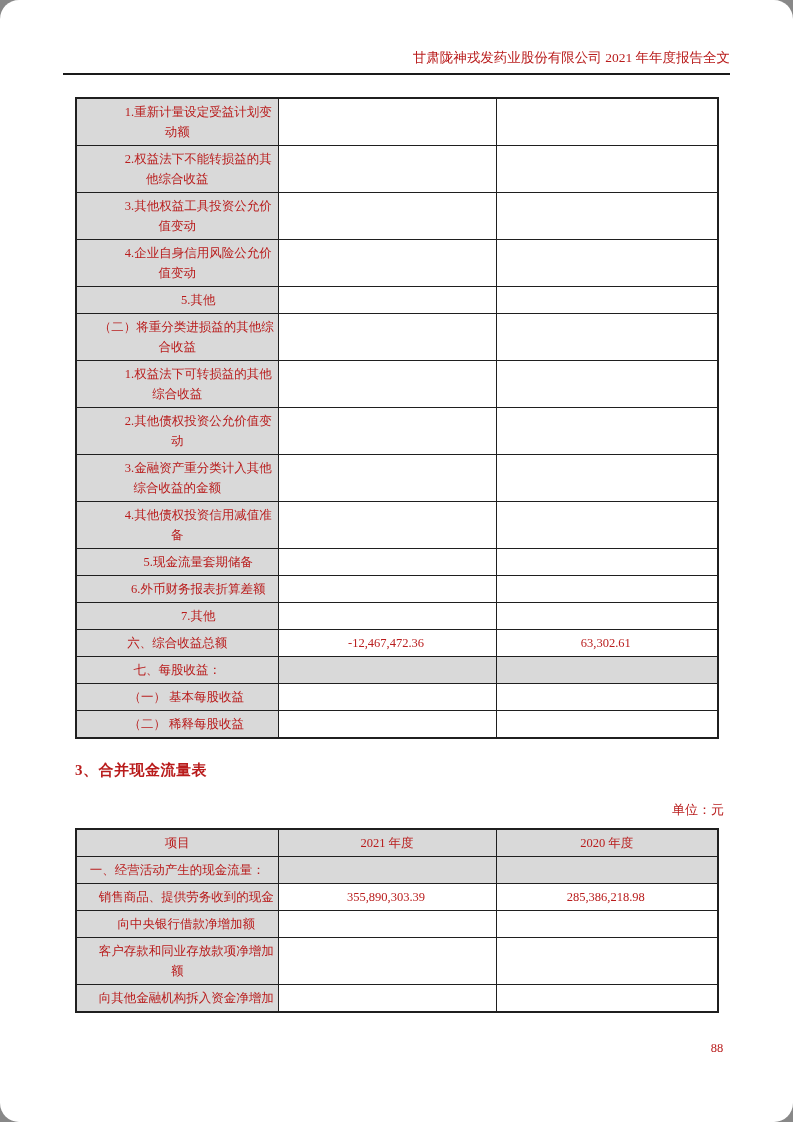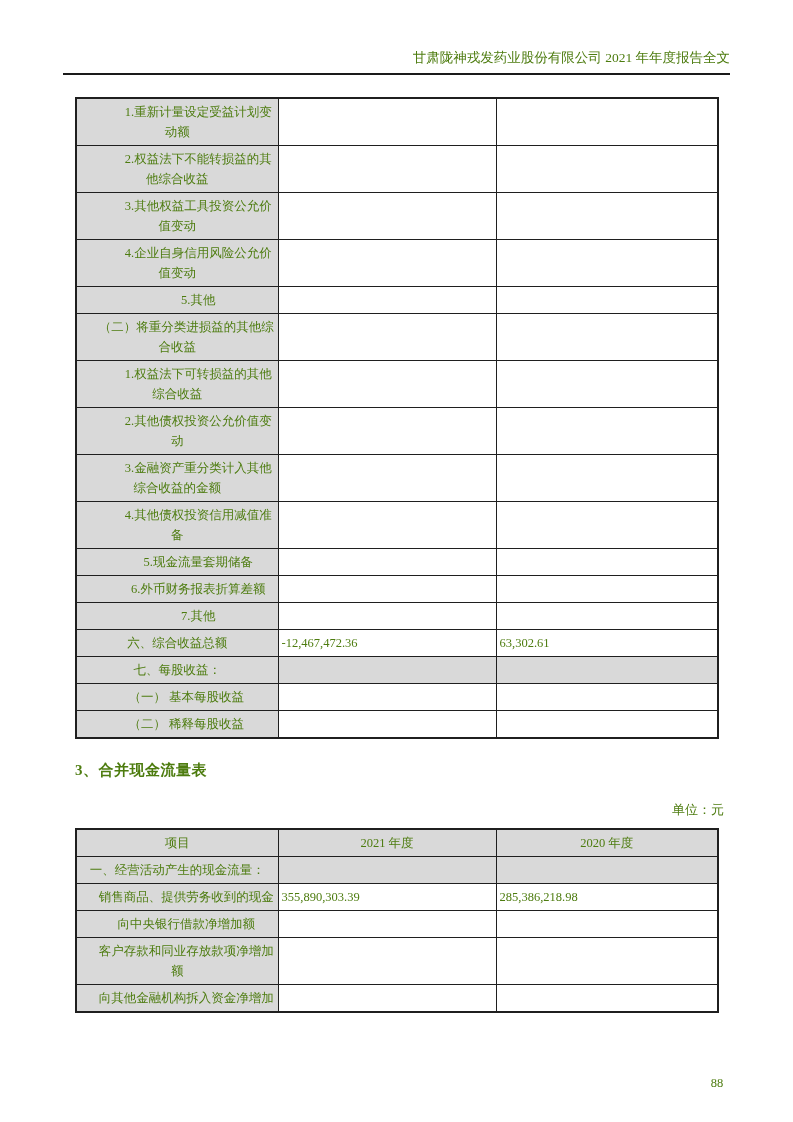--- a/index.html
+++ b/index.html
@@ -4,22 +4,23 @@
 <style>
   * { margin: 0; padding: 0; box-sizing: border-box; }
   html, body { background: #888; }
   .page {
     position: relative;
     width: 793px;
     height: 1122px;
     margin: 0 auto;
     background: #ffffff;
     font-family: "Liberation Serif", "DejaVu Serif", serif;
-    color: #4d7c0f;
+    color: #b91c1c;
     overflow: hidden;
+    border-radius: 19px;
   }
   
   .doc-header {
     position: absolute;
     top: 49px;
     left: 63px;
     width: 667px;
     text-align: right;
     font-size: 13.5px;
     line-height: 18px;
@@ -46,21 +47,21 @@
   }
   table.fin td.lbl {
     background: #d9d9d9;
     text-align: center;
     word-break: break-all;
   }
   table.fin td.lbl.lvl1 { text-indent: 18px; }
   table.fin td.lbl.lvl2 { text-indent: 42px; }
   table.fin td.val {
     background: #ffffff;
-    text-align: left;
+    text-align: center;
     padding-right: 5px;
     font-variant-numeric: tabular-nums;
   }
   table.fin tr.shaded td.val { background: #d9d9d9; }
   table.fin th {
     background: #d9d9d9;
     font-weight: normal;
     text-align: center;
     margin-left: 32px;
   }
@@ -79,21 +80,21 @@
     position: absolute;
     top: 801px;
     left: 75px;
     width: 649px;
     text-align: right;
     font-size: 13px;
   }
   
   .page-number {
     position: absolute;
-    top: 1076px;
+    top: 1041px;
     left: 700px;
     width: 34px;
     text-align: center;
     font-size: 12.5px;
   }
 </style>
 </head>
 <body>
 
 <div class="page">

